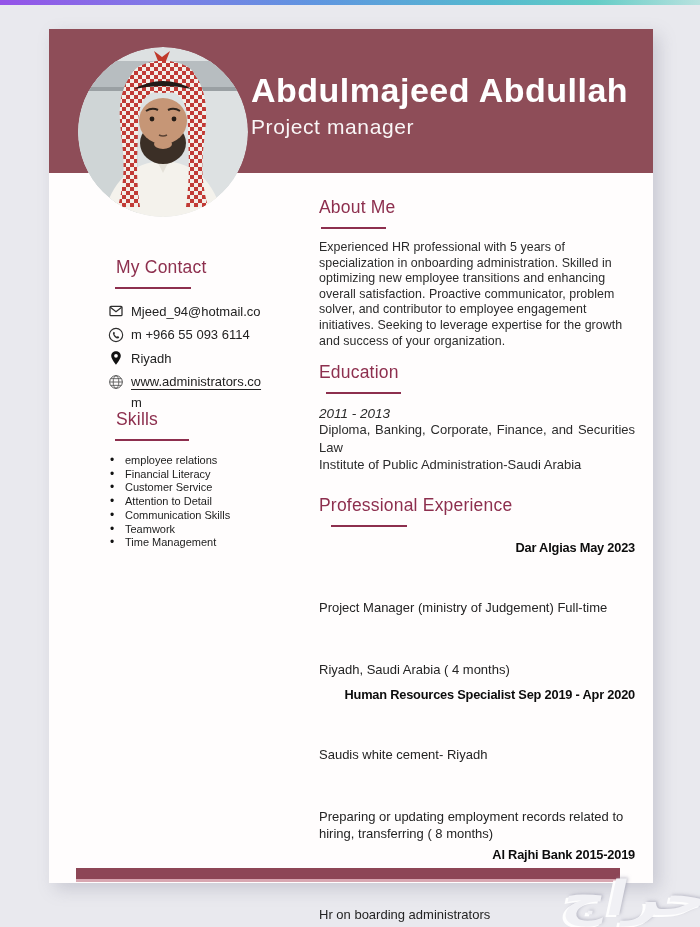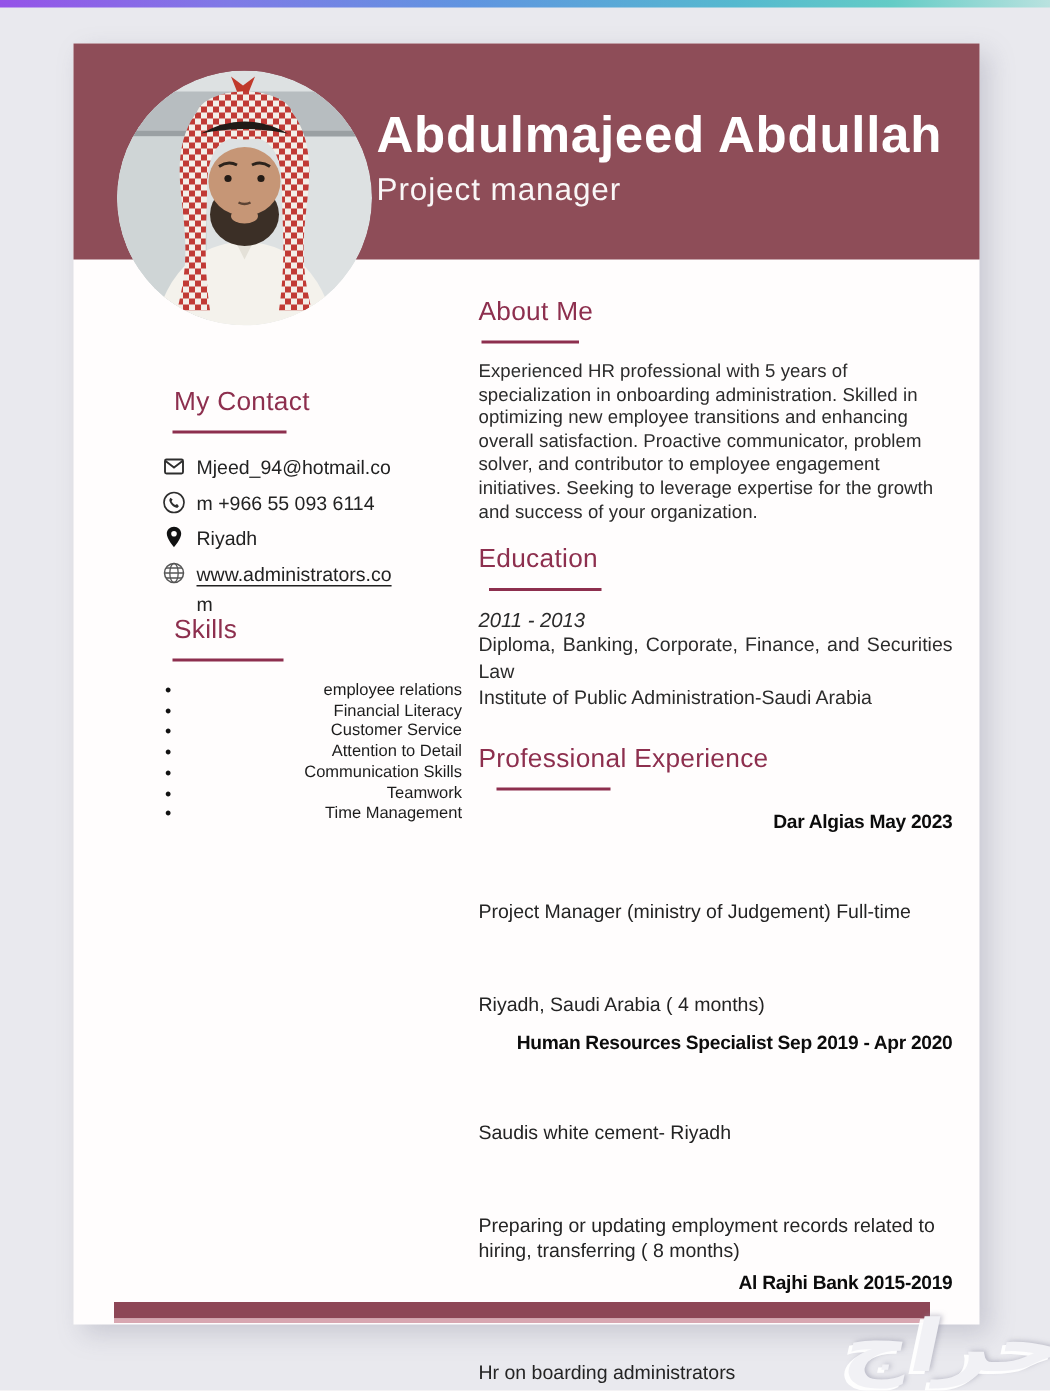--- a/index.html
+++ b/index.html
@@ -38,29 +38,29 @@
     letter-spacing:.6px; margin-top:6px;
   }
   .section-h {
     font-size:17.5px; font-weight:400; color:#8d2f4e; letter-spacing:.2px;
     margin-left:8px; white-space:nowrap;
   }
   .rule { height:2px; background:#8d2f4e; width:76px; margin:9px 0 0 7px; }
 
   .contact-section { position:absolute; left:59px; top:228px; width:200px; }
   .contact-rows { margin-top:14px; }
-  .c-row { display:flex; align-items:flex-end; margin-bottom:7.5px; }
+  .c-row { display:flex; align-items:center; margin-bottom:7.5px; }
   .c-row .ico { width:16px; height:16px; flex:0 0 16px; }
   .c-row .txt { margin-left:7px; font-size:13px; color:#222; white-space:nowrap; }
   .c-row .link { text-decoration:underline; text-underline-offset:3px; }
   .wrap-m { margin-left:23px; font-size:13px; color:#222; margin-top:-2px; }
 
   .skills-section { position:absolute; left:59px; top:380px; width:200px; }
   .skills-section .rule { width:74px; }
-  .skills-list { list-style:none; margin-top:13px;text-align:right; }
+  .skills-list { list-style:none; margin-top:13px; }
   .skills-list li {
     font-size:11px; color:#1c1c1c; line-height:13.7px; padding-left:17px; position:relative;
   }
   .skills-list li::before {
     content:"•"; position:absolute; left:2px; top:0; color:#111; font-size:12px;
   }
 
   .right-col-section { position:absolute; left:270px; width:316px; }
   .about-section { top:168px; }
   .right-col-section .section-h { margin-left:0; }

